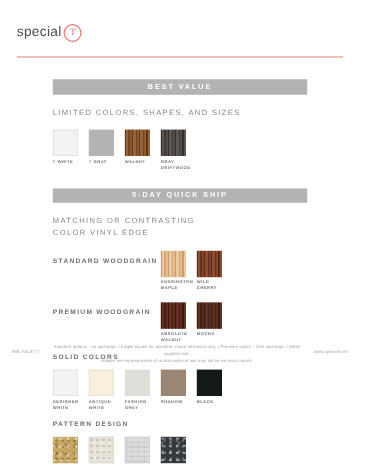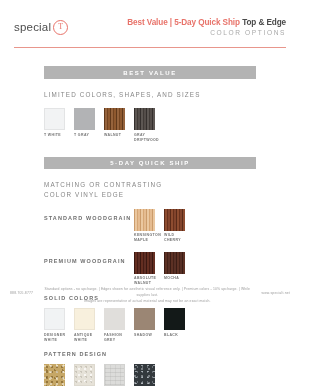--- a/index.html
+++ b/index.html
@@ -180,27 +180,20 @@
 </head>
 <body>
 
 <div class="page">
 
   <div class="header">
     <div class="logo">
       <span class="logo-word">special</span>
       <span class="logo-mark">T</span>
     </div>
-    <div class="header-right">
-      <div class="hdr-line1">
-        <span class="hdr-red">Best Value | 5-Day Quick Ship</span>
-        <span class="hdr-dark">Top &amp; Edge</span>
-      </div>
-      <div class="hdr-line2">COLOR OPTIONS</div>
-    </div>
     <div class="rule"></div>
   </div>
 
   <div class="content">
 
     <div>
       <div style="height:18px"></div>
       <div class="banner">BEST VALUE</div>
       <div style="height:11px"></div>
       <div class="subtitle">LIMITED COLORS, SHAPES, AND SIZES</div>

